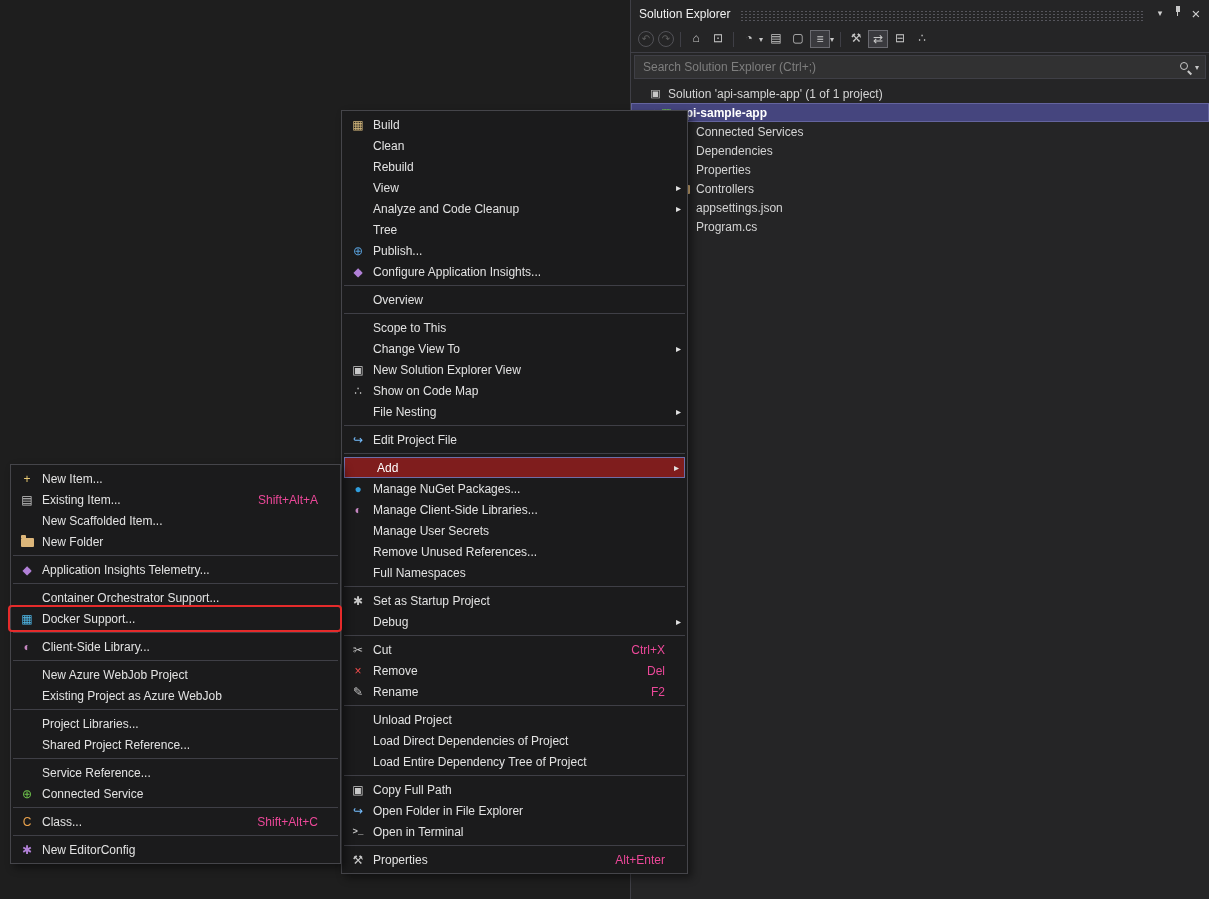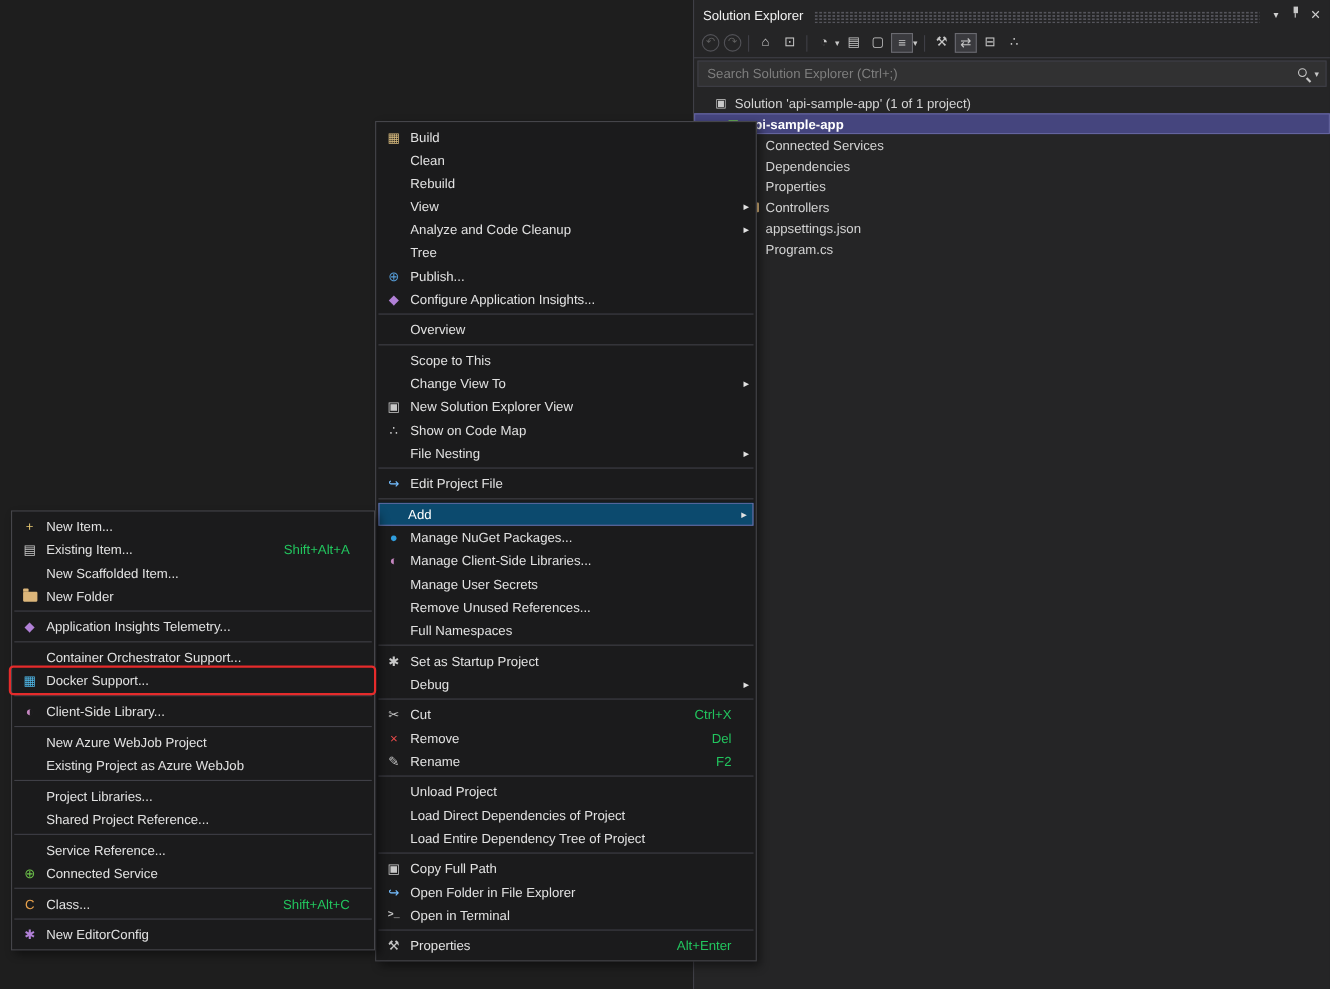--- a/index.html
+++ b/index.html
@@ -62,25 +62,25 @@
   .tree-label.bold { font-weight:bold; }
 
   
   .menu {
     position:absolute; background:#1b1b1c; border:1px solid #45454a;
     padding:3px 0; box-shadow:4px 4px 8px rgba(0,0,0,0.45); z-index:10;
   }
   #context-menu { left:341px; top:110px; width:347px; }
   #add-submenu  { left:10px;  top:464px; width:331px; }
   .menu-item { height:21px; display:flex; align-items:center; padding:0 6px 0 5px; color:#e2e2e2; position:relative; white-space:nowrap; }
-  .menu-item.highlighted { background:#0c4a6e; box-shadow:inset 0 0 0 1px #6e6ea8; margin:0 2px; padding-left:1px; color:#ffffff; }
+  .menu-item.highlighted { background:#7f1d1d; box-shadow:inset 0 0 0 1px #6e6ea8; margin:0 2px; padding-left:7px; color:#ffffff; }
   .mi-icon { width:22px; text-align:center; margin-right:4px; font-size:12px; flex:none; }
   .mi-icon.mono { font-family:"Liberation Mono", monospace; font-size:9px; font-weight:bold; }
   .mi-label { flex:1; overflow:hidden; }
-  .mi-shortcut { margin-left:20px; color:#22c55e; }
+  .mi-shortcut { margin-left:20px; color:#ec4899; }
   .mi-arrow { width:16px; text-align:right; font-size:10px; color:#e2e2e2; flex:none; }
   .menu-sep { height:1px; background:#3f3f46; margin:3px 2px; }
   .red-box { position:absolute; left:-3px; right:-2px; top:-3px; bottom:-3px; border:2px solid #e62b2b; border-radius:4px; pointer-events:none; }
 
   .icn-folder { display:inline-block; width:13px; height:9px; background:#dcb67a; border-radius:1px; position:relative; top:1px; }
   .icn-folder::before { content:""; position:absolute; top:-3px; left:0; width:5px; height:3px; background:#dcb67a; border-radius:1px 1px 0 0; }
 </style>
 </head>
 <body>
 

